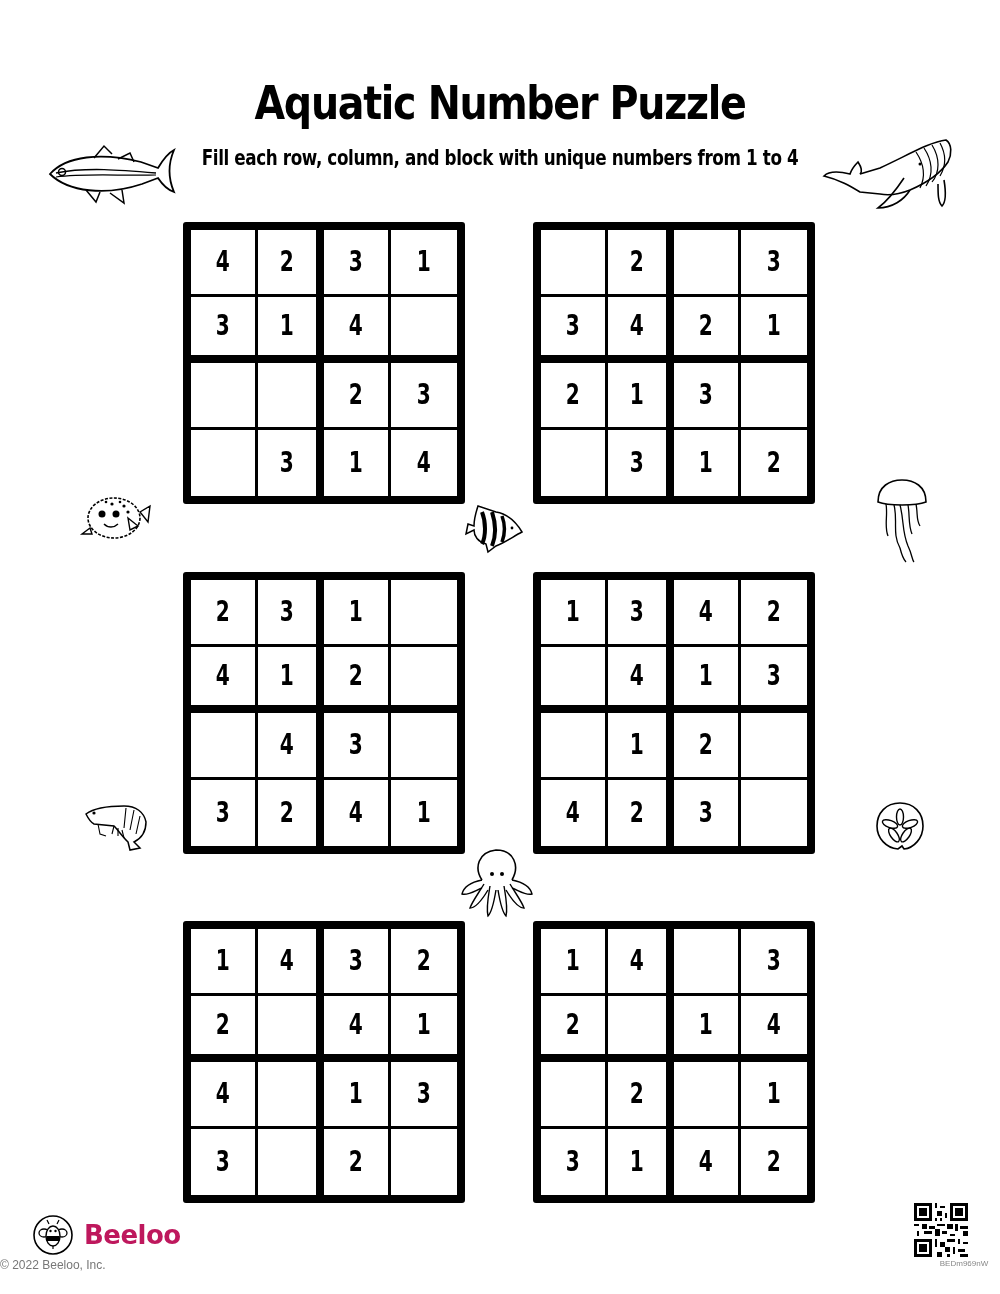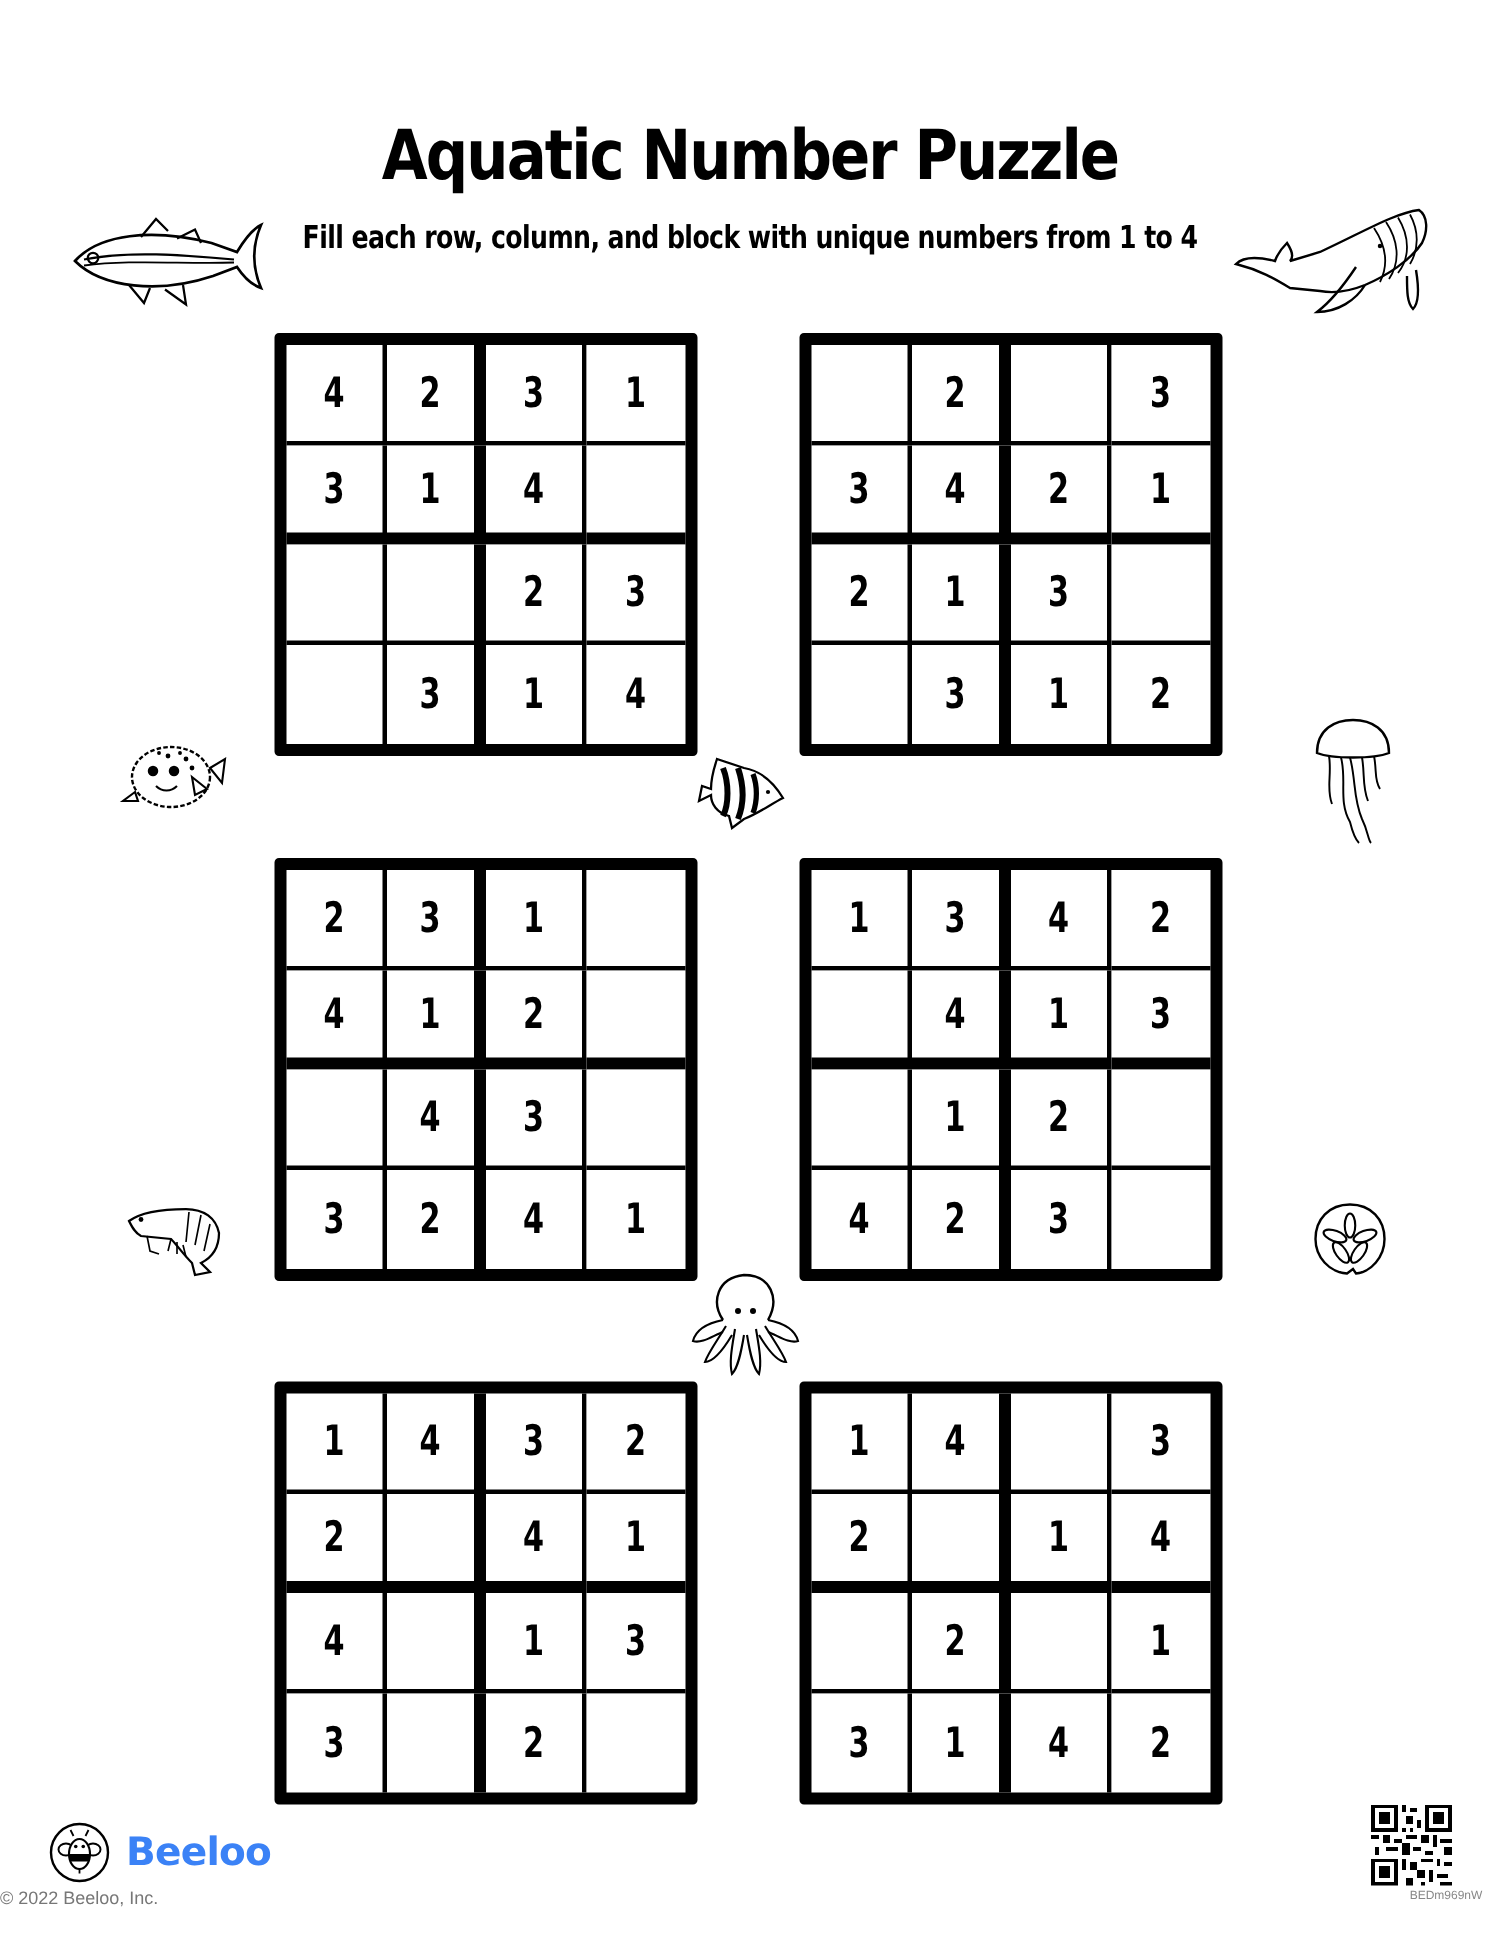--- a/index.html
+++ b/index.html
@@ -36,21 +36,21 @@
   .cell.r3 { border-bottom: none; }
   
   .cell.c1 { border-right: 8px solid #000; }
   .cell.r1 { border-bottom: 8px solid #000; }
 
   .creature { position: absolute; }
 
   .logo { position: absolute; left: 32px; top: 1214px; display: flex; align-items: center; }
   .logo-text {
     font-family: "DejaVu Sans", sans-serif; font-weight: bold; font-size: 26px;
-    margin-left: 10px; letter-spacing: -0.5px; color: #3b82f6;
+    margin-left: 10px; letter-spacing: -0.5px; color: #be185d;
   }
   .copyright {
     position: absolute; left: 0; top: 1258px; width: 1000px; text-align: left;
     font-family: "Liberation Sans", sans-serif; font-size: 12px; color: #777;
   }
   .qr { position: absolute; left: 914px; top: 1203px; width: 54px; height: 54px; }
   .qr-code {
     position: absolute; left: 929px; top: 1259px; width: 70px; text-align: center;
     font-family: "Liberation Sans", sans-serif; font-size: 8px; color: #888;
   }

